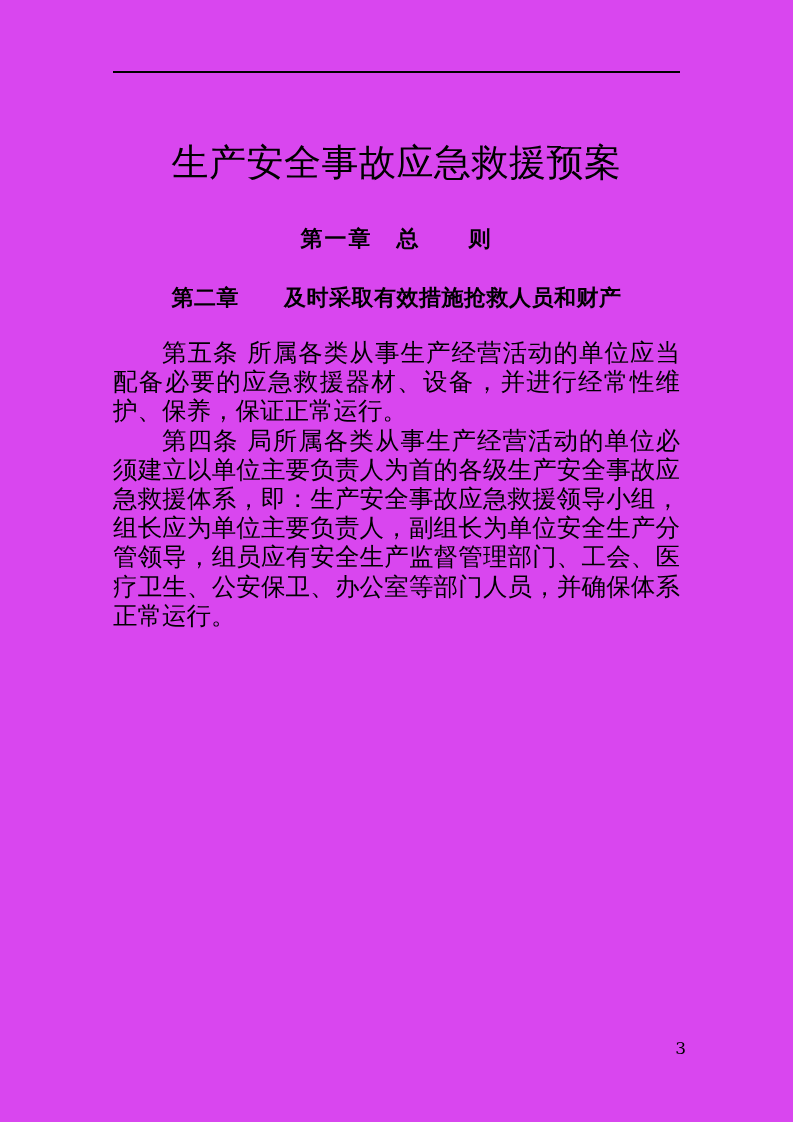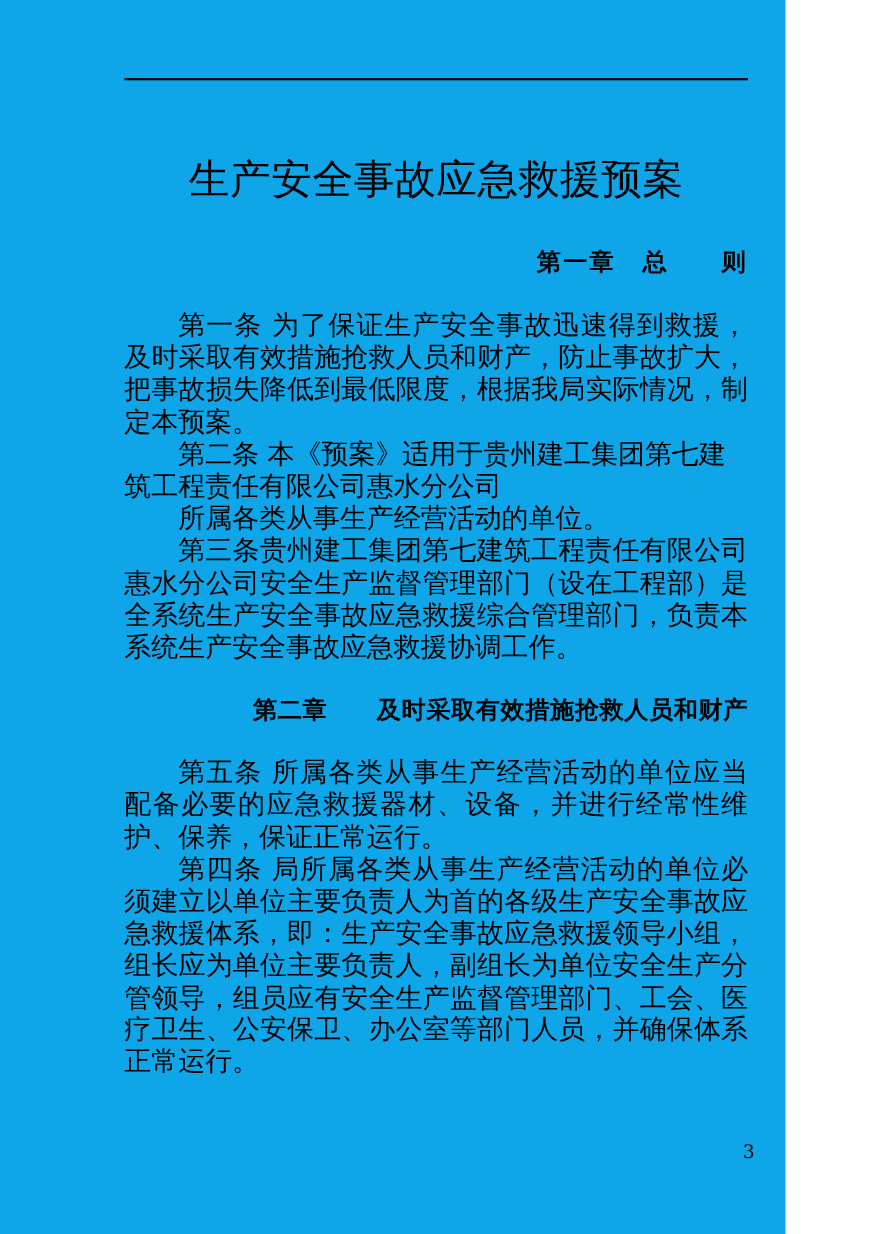--- a/index.html
+++ b/index.html
@@ -10,23 +10,23 @@
   body {
     width: 793px;
     height: 1122px;
     font-family: "DejaVu Serif", "Liberation Serif", serif;
     color: #000000;
     -webkit-font-smoothing: antialiased;
   }
 
   .page {
     position: relative;
-    width: 714px;
+    width: 793px;
     height: 1122px;
-    background: #0ea5e9;
+    background: #d946ef;
     overflow: hidden;
   }
 
   
   .header-area {
     position: absolute;
     left: 0;
     top: 0;
     width: 793px;
     height: 80px;
@@ -58,21 +58,21 @@
     margin: 0;
     padding: 0;
     color: #000;
   }
 
   .chapter-heading {
     font-family: "DejaVu Serif", "Liberation Serif", serif;
     font-size: 22px;
     line-height: 29px;
     font-weight: bold;
-    text-align: right;
+    text-align: center;
     margin: 0;
     padding: 0;
     white-space: pre;
   }
 
   .chapter-heading.ch1 {
     margin-top: 38px;
     letter-spacing: 2px;
   }
 
@@ -127,26 +127,20 @@
   <div class="header-area">
     <div class="header-rule"></div>
   </div>
 
   <div class="content">
 
     <h1 class="doc-title">生产安全事故应急救援预案</h1>
 
     <h2 class="chapter-heading ch1">第一章　总　　则</h2>
 
-    <div class="body-block first-block">
-      <p class="para">第一条 为了保证生产安全事故迅速得到救援，及时采取有效措施抢救人员和财产，防止事故扩大，把事故损失降低到最低限度，根据我局实际情况，制定本预案。</p>
-      <p class="para no-justify">第二条 本《预案》适用于贵州建工集团第七建筑工程责任有限公司惠水分公司</p>
-      <p class="para no-justify">所属各类从事生产经营活动的单位。</p>
-      <p class="para">第三条贵州建工集团第七建筑工程责任有限公司惠水分公司安全生产监督管理部门（设在工程部）是全系统生产安全事故应急救援综合管理部门，负责本系统生产安全事故应急救援协调工作。</p>
-    </div>
 
     <h2 class="chapter-heading ch2">第二章　　及时采取有效措施抢救人员和财产</h2>
 
     <div class="body-block second-block">
       <p class="para">第五条 所属各类从事生产经营活动的单位应当配备必要的应急救援器材、设备，并进行经常性维护、保养，保证正常运行。</p>
       <p class="para">第四条 局所属各类从事生产经营活动的单位必须建立以单位主要负责人为首的各级生产安全事故应急救援体系，即：生产安全事故应急救援领导小组，组长应为单位主要负责人，副组长为单位安全生产分管领导，组员应有安全生产监督管理部门、工会、医疗卫生、公安保卫、办公室等部门人员，并确保体系正常运行。</p>
     </div>
 
   </div>
 

